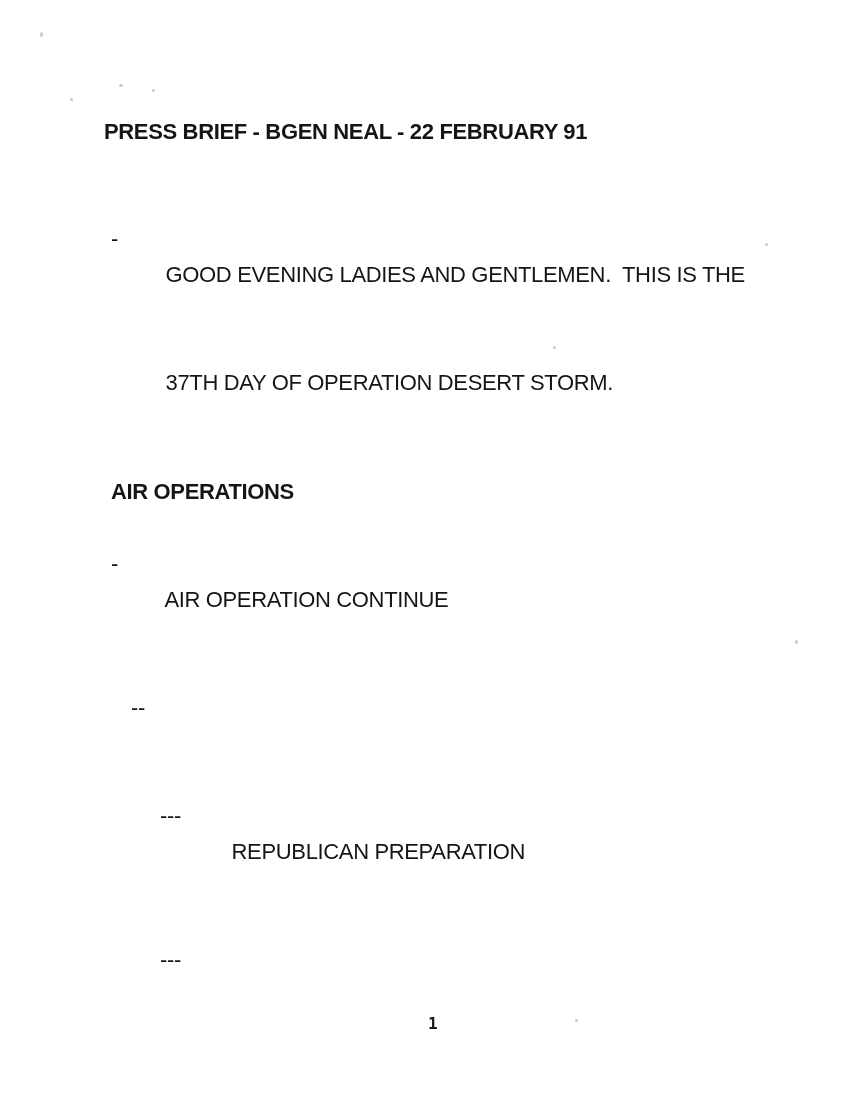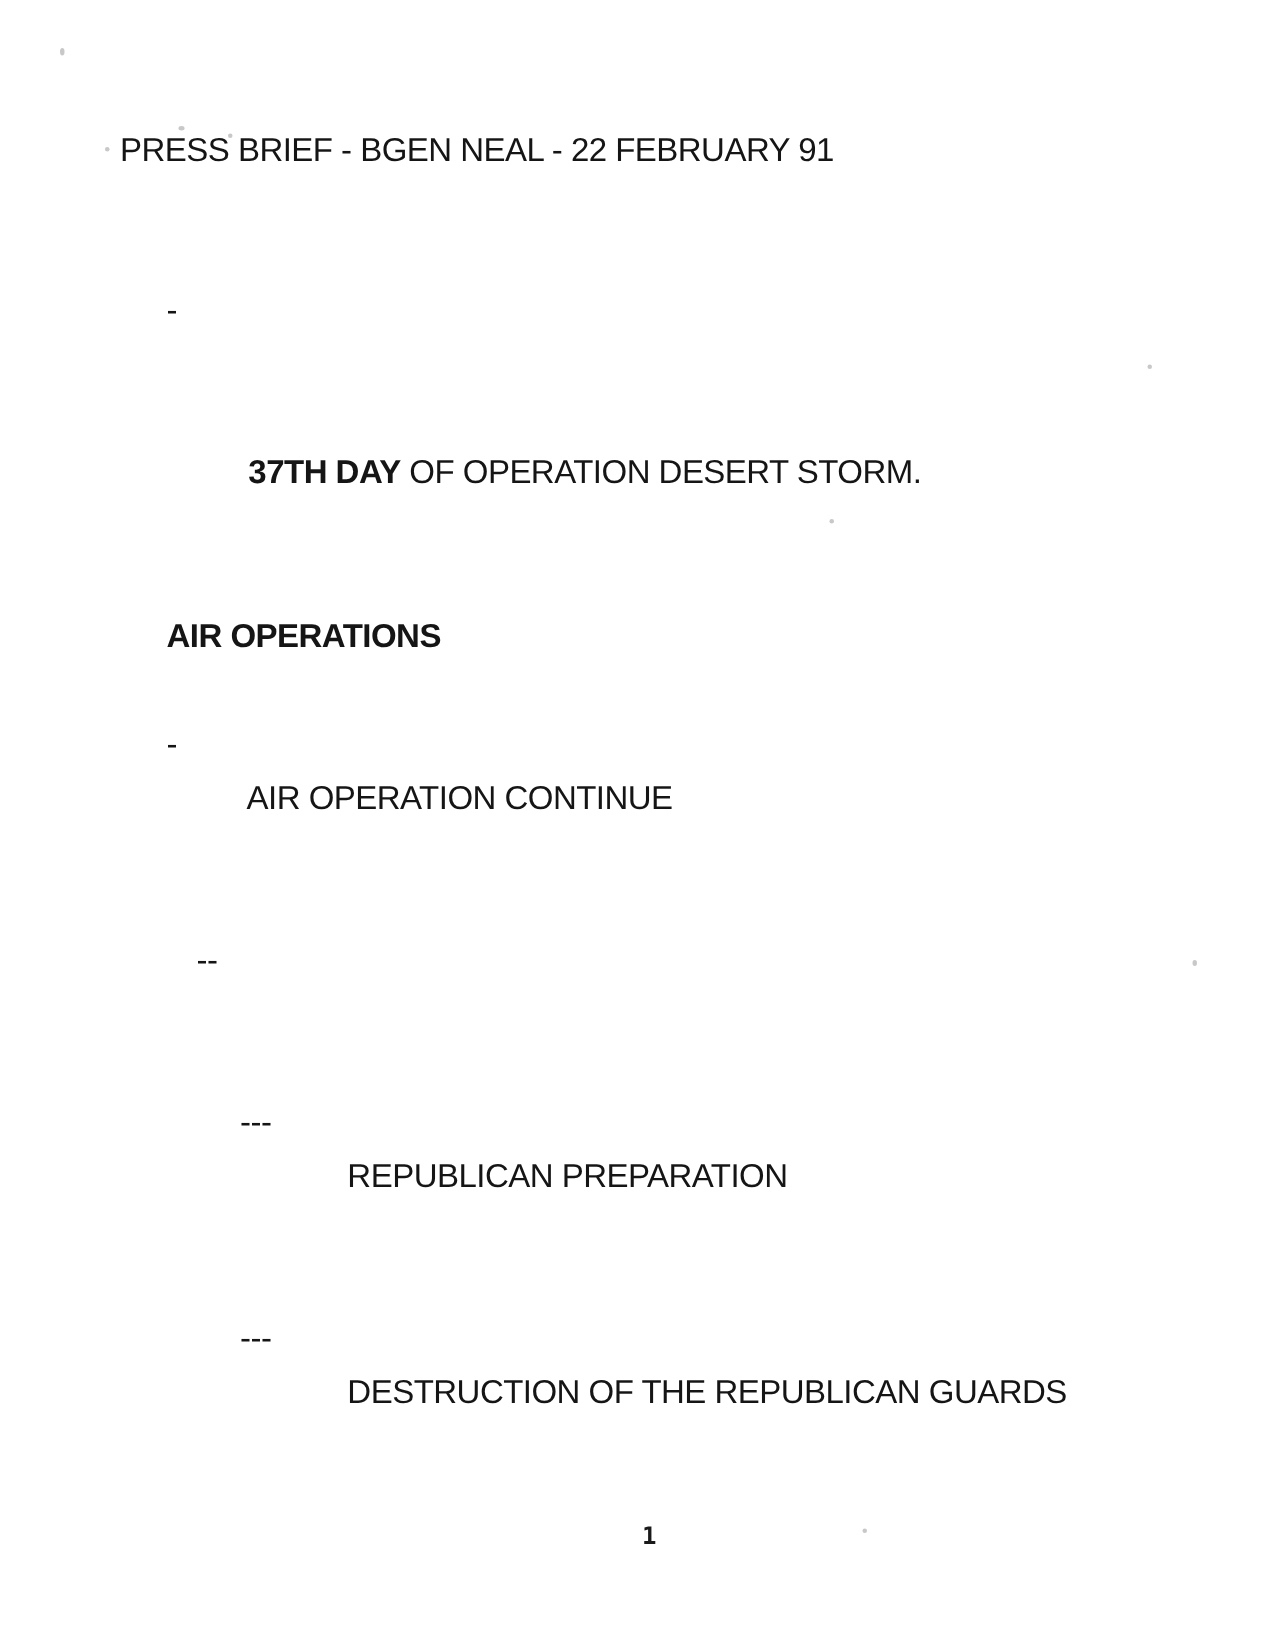--- a/index.html
+++ b/index.html
@@ -19,24 +19,24 @@
     position: absolute;
     inset: 0;
   }
   .line {
     position: relative;
     font-size: 22px;
     line-height: 36px;
     letter-spacing: -0.35px;
     white-space: pre;
   }
-  .b { font-weight: 700; }
+  .b { font-weight: 400; }
 
   
-  .title    { padding-left: 80px; font-weight: 400; margin-top: 82px; }
+  .title    { padding-left: 104px; font-weight: 700; margin-top: 114px; }
   .hdr      { padding-left: 111px; font-weight: 700; }
   .l1       { padding-left: 131px; }
   .l1 .dash { position: absolute; left: 111px; font-weight: 400; }
   .l2       { padding-left: 158px; }
   .l2 .dash { position: absolute; left: 131px; font-weight: 400; }
   .l3       { padding-left: 197px; }
   .l3 .dash { position: absolute; left: 160px; font-weight: 400; }
 
   
   .intro        { margin-top: 35px; }
@@ -63,20 +63,21 @@
 </head>
 <body>
 
 <div class="doc">
 
   <div class="line title">PRESS BRIEF - BGEN NEAL - 22 FEBRUARY 91</div>
 
   <div class="intro">
     <div class="line l1">
       <span class="dash">-</span>
+      <span><span>GOOD EVENING LADIES AND GENTLEMEN.  THIS IS THE</span></span>
     </div>
     <div class="line l1">
       <span><span class="b">37TH DAY</span><span> OF OPERATION DESERT STORM.</span></span>
     </div>
   </div>
 
   <div class="air-header">
     <div class="line hdr">AIR OPERATIONS</div>
 
     <div class="line l1">
@@ -87,21 +88,20 @@
     <div class="line l2">
       <span class="dash">--</span>
     </div>
 
     <div class="line l3">
       <span class="dash">---</span>
       <span>REPUBLICAN PREPARATION</span>
     </div>
     <div class="line l3">
       <span class="dash">---</span>
-      <span>DESTRUCTION OF THE REPUBLICAN GUARDS</span>
     </div>
     <div class="line l3">
       
       
     </div>
 
   </div>
 
   <div class="page-number">1</div>
 

